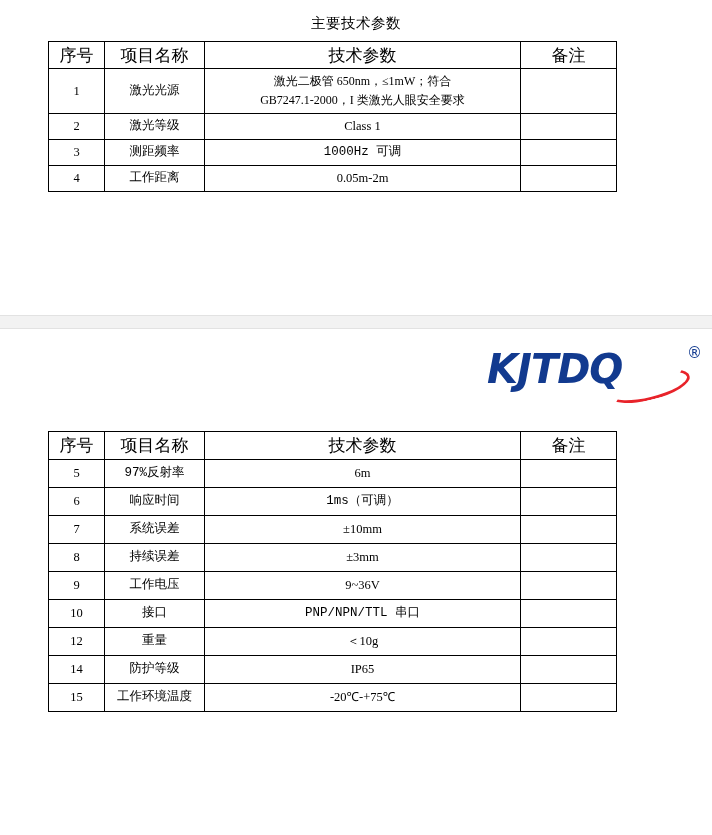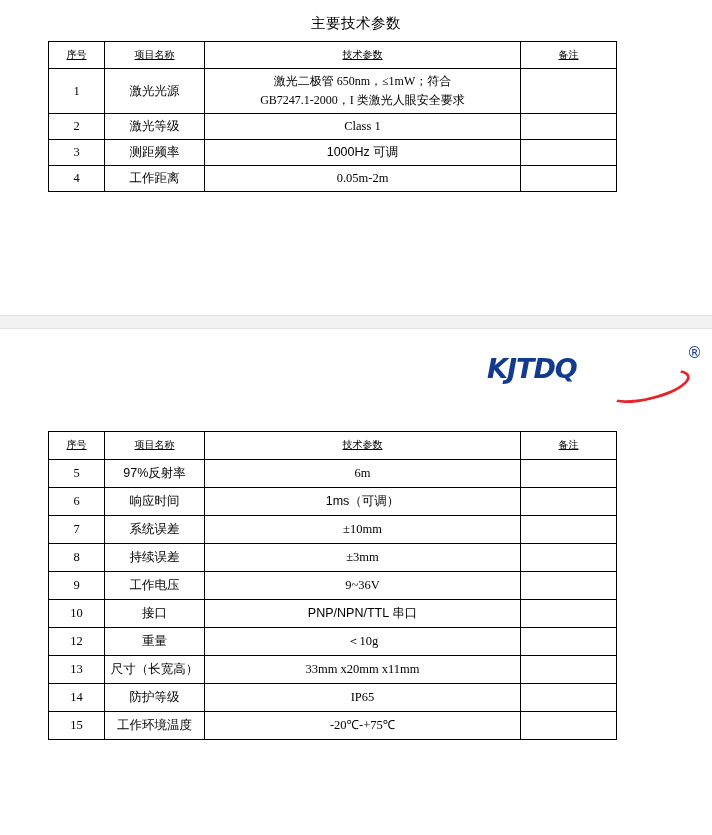--- a/index.html
+++ b/index.html
@@ -40,31 +40,30 @@
   table.spec td, table.spec th {
     border: 1px solid #000;
     text-align: center;
     vertical-align: middle;
     font-weight: normal;
     padding: 0;
     line-height: 1.45;
   }
   table.spec th {
     font-family: "DejaVu Sans", sans-serif;
-    font-size: 10px;
+    font-size: 17px;
     height: 26px;
-    text-decoration: underline;
   }
   .col-no     { width: 56px; }
   .col-item   { width: 100px; }
   .col-param  { width: 316px; }
   .col-remark { width: 96px; }
 
   .cell-cn {
-    font-family: Liberation Sans, sans-serif;
+    font-family: Liberation Mono, monospace;
   }
   .cell-num {
     font-family: "Liberation Serif", serif;
   }
 
   
   #table1 {
     top: 41px;
     left: 48px;
   }
@@ -91,21 +90,21 @@
   
   .logo {
     position: absolute;
     top: 346px;
     left: 487px;
     width: 215px;
     height: 50px;
   }
   .logo-text {
     font-family: "DejaVu Sans", sans-serif;
-    font-size: 27px;
+    font-size: 40px;
     font-weight: bold;
     font-style: italic;
     color: #123a8f;
     letter-spacing: -1px;
     line-height: 46px;
   }
   .logo-reg {
     position: absolute;
     right: 0px;
     top: -2px;
@@ -247,26 +246,20 @@
         <td class="cell-cn">PNP/NPN/TTL 串口</td>
         <td></td>
       </tr>
       <tr>
         <td class="cell-num">12</td>
         <td class="cell-cn">重量</td>
         <td>＜10g</td>
         <td></td>
       </tr>
       <tr>
-        <td class="cell-num">13</td>
-        <td class="cell-cn">尺寸（长宽高）</td>
-        <td>33mm x20mm x11mm</td>
-        <td></td>
-      </tr>
-      <tr>
         <td class="cell-num">14</td>
         <td class="cell-cn">防护等级</td>
         <td>IP65</td>
         <td></td>
       </tr>
       <tr>
         <td class="cell-num">15</td>
         <td class="cell-cn">工作环境温度</td>
         <td>-20℃-+75℃</td>
         <td></td>

